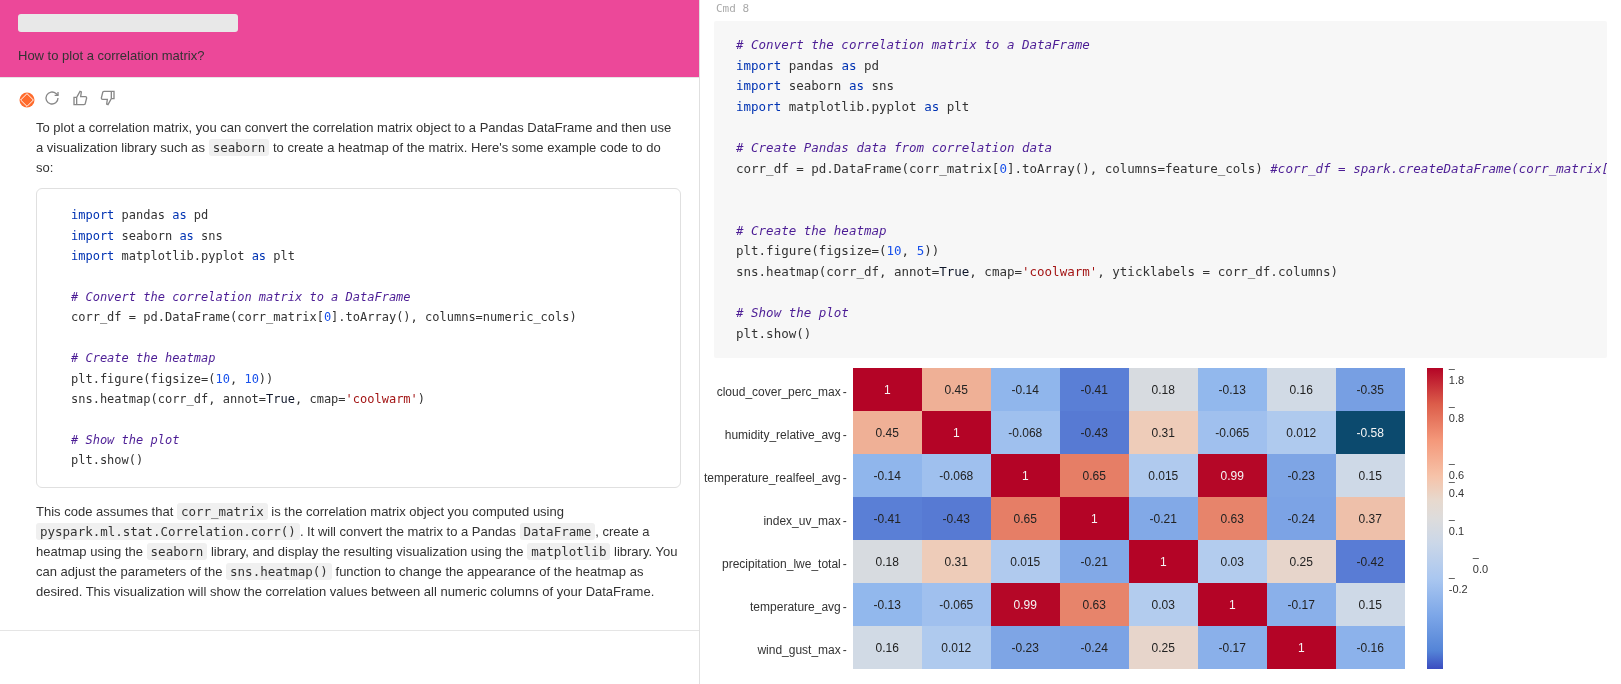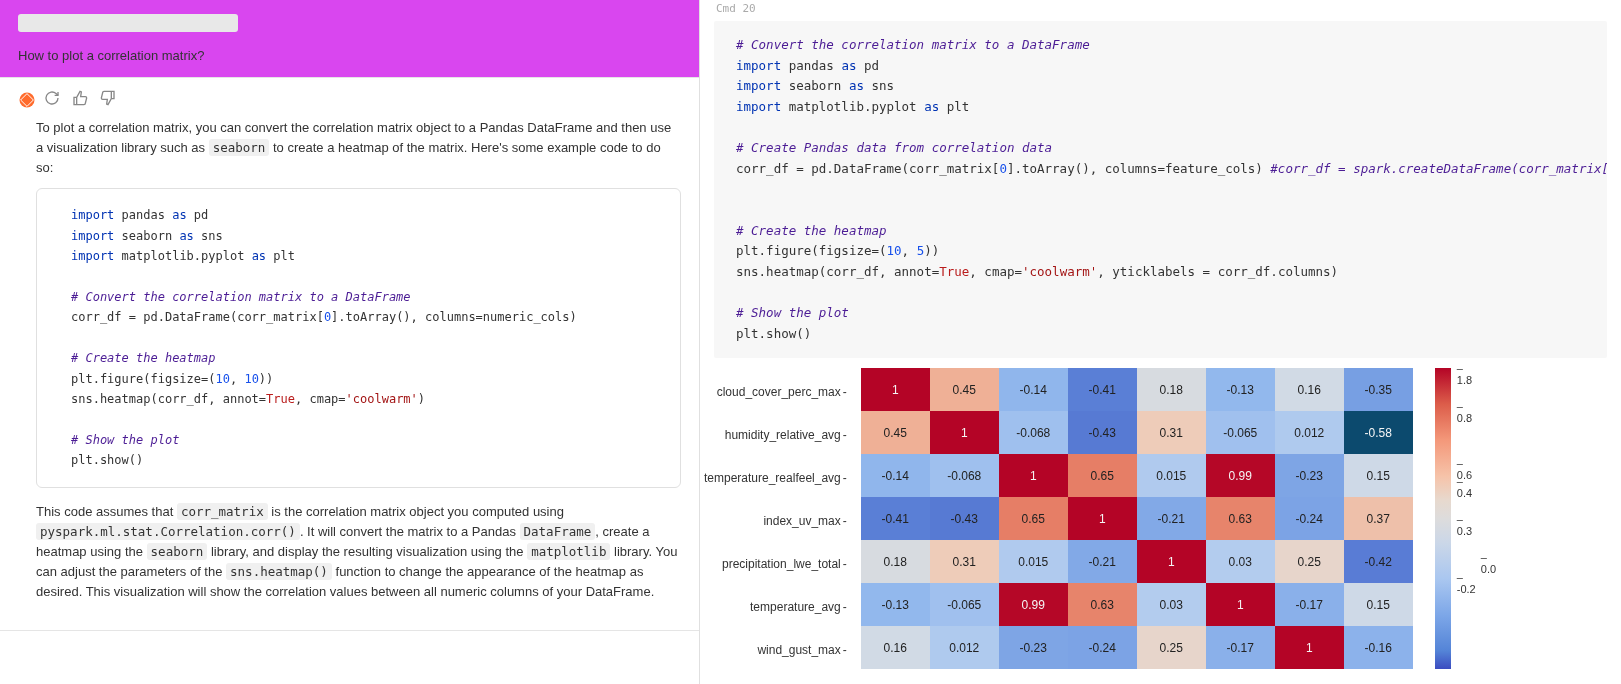--- a/index.html
+++ b/index.html
@@ -1,47 +1,47 @@
 <!DOCTYPE html>
 <html><head>
 <meta charset="utf-8">
 <style>
   * { box-sizing: border-box; margin: 0; padding: 0; }
   body { font-family: -apple-system, BlinkMacSystemFont, "Segoe UI", Helvetica, Arial, sans-serif; font-size: 13px; color: #333; background: #fff; display: flex; width: 1621px; height: 684px; overflow: hidden; }
   .left-panel { width: 700px; flex: 0 0 700px; border-right: 1px solid #e0e0e0; overflow-y: auto; }
   .right-panel { flex: 1; overflow: hidden; display: flex; flex-direction: column; }
   .msg { border-bottom: 1px solid #e5e5e5; padding: 14px 18px; }
-  .question-msg { background: #d946ef; }
+  .question-msg { background: #ec4899; }
   .q-placeholder { height: 18px; width: 220px; background: #e8e8e8; border-radius: 3px; margin-bottom: 16px; }
   .q-text { font-size: 13px; color: #333; }
   .assist-header { display: flex; align-items: center; padding: 12px 18px 8px; }
   .assist-icon { width: 18px; height: 18px; margin-right: 8px; }
   .assist-label { font-weight: 600; font-size: 13px; flex: 1; }
   .assist-actions { display: flex; gap: 12px; color: #888; }
   .assist-actions span { cursor: pointer; font-size: 16px; }
   .assist-body { padding: 0 18px 18px 36px; font-size: 13px; line-height: 1.55; color: #333; }
   .assist-body p { margin-bottom: 10px; }
   .inline-code { font-family: ui-monospace, SFMono-Regular, Menlo, Consolas, monospace; font-size: 12.5px; background: #f0f0f0; padding: 1px 4px; border-radius: 3px; }
   .code-block { margin: 10px 0 14px; border: 1px solid #e0e0e0; border-radius: 6px; padding: 16px 0; background: #fff; position: relative; }
   .code-block pre { padding: 0 18px 0 34px; font-family: ui-monospace, SFMono-Regular, Menlo, Consolas, monospace; font-size: 12px; line-height: 1.7; white-space: pre; overflow-x: auto; }
   
   .tk-kw { color: #0033b3; } 
   .tk-cm { color: #4c1d95; font-style: italic; }
   .tk-num { color: #1750eb; }
   .tk-str { color: #a31515; }
-  .tk-bool { color: #b91c1c; }
+  .tk-bool { color: #0f172a; }
   
   .cmd-label { font-family: ui-monospace, monospace; font-size: 11px; color: #aaa; padding: 2px 16px; }
   .cmd-cell { margin: 4px 14px 0; background: #f7f7f7; padding: 14px 0; border-radius: 2px; overflow-x: auto; }
   .cmd-cell pre { padding: 0 22px; font-family: ui-monospace, SFMono-Regular, Menlo, Consolas, monospace; font-size: 12.5px; line-height: 1.65; white-space: pre; }
   .output-area { flex: 1; display: flex; padding: 10px 4px 0 4px; overflow: hidden; }
   
   .heatmap-wrap { flex: 1; display: flex; }
   .row-labels { display: flex; flex-direction: column; text-align: right; font-size: 12px; color: #333; padding-top: 2px; }
-  .row-labels div { height: 43px; display: flex; align-items: center; justify-content: flex-end; padding-right: 14px; white-space: nowrap; }
+  .row-labels div { height: 43px; display: flex; align-items: center; justify-content: flex-end; padding-right: 6px; white-space: nowrap; }
   .row-tick { color:#333; margin-left:2px; }
   .grid { display: flex; flex-direction: column; }
   .grid-row { display: flex; height: 43px; }
   .cell { width: 69px; height: 43px; display: flex; align-items: center; justify-content: center; font-size: 12px; color: #222; }
   .cell.light { color: #f5f5f5; }
   .colorbar-wrap { width: 80px; display: flex; }
   .cbar { width: 16px; margin-left: 22px; background: linear-gradient(to bottom,
     #b40426 0%, #dc5d4a 12%, #f4987a 24%, #f6c3a9 36%, #e7d9ce 44%,
     #dddcdc 50%, #cbd7e8 58%, #aac7f0 70%, #7da7e8 82%, #5484d7 94%, #3b4cc0 100%);
     position: relative; }
@@ -106,21 +106,21 @@
     </div>
 
     <p>
       <span>This code assumes that </span><span class="inline-code">corr_matrix</span><span> is the correlation matrix object you computed using </span><span class="inline-code">pyspark.ml.stat.Correlation.corr()</span><span>. It will convert the matrix to a Pandas </span><span class="inline-code">DataFrame</span><span>, create a heatmap using the </span><span class="inline-code">seaborn</span><span> library, and display the resulting visualization using the </span><span class="inline-code">matplotlib</span><span> library. You can adjust the parameters of the </span><span class="inline-code">sns.heatmap()</span><span> function to change the appearance of the heatmap as desired. This visualization will show the correlation values between all numeric columns of your DataFrame.</span>
     </p>
   </div>
   <div style="border-bottom:1px solid #e5e5e5"></div>
 </div>
 
 <div class="right-panel">
-  <div class="cmd-label">Cmd 20</div>
+  <div class="cmd-label">Cmd 8</div>
   <div class="cmd-cell">
 <pre><span class="tk-cm"># Convert the correlation matrix to a DataFrame</span>
 <span class="tk-kw">import</span><span> pandas </span><span class="tk-kw">as</span><span> pd</span>
 <span class="tk-kw">import</span><span> seaborn </span><span class="tk-kw">as</span><span> sns</span>
 <span class="tk-kw">import</span><span> matplotlib.pyplot </span><span class="tk-kw">as</span><span> plt</span>
 
 <span class="tk-cm"># Create Pandas data from correlation data</span>
 <span>corr_df = pd.DataFrame(corr_matrix[</span><span class="tk-num">0</span><span>].toArray(), columns=feature_cols) </span><span class="tk-cm">#corr_df = spark.createDataFrame(corr_matrix[0].toArray())</span>
 
 
@@ -215,20 +215,20 @@
             <div class="cell" style="background: rgb(140, 178, 235);">-0.16</div>
           </div>
         </div>
       <div class="colorbar-wrap">
         <div class="cbar" style="height: 301px;"></div>
         <div class="cbar-ticks" id="cbar-ticks" style="height: 301px;">
             <div style="top: -6px;">– 1.8</div>
             <div style="top: 31.625px;">– 0.8</div>
             <div style="top: 82px; margin-top: 7px;">– 0.6</div>
             <div style="top: 106.875px;">– 0.4</div>
-            <div style="top: 144.5px;">– 0.3</div>
+            <div style="top: 144.5px;">– 0.1</div>
             <div style="top: 182.125px; margin-left: 24px;">– 0.0</div>
             <div style="top: 203px;">– -0.2</div>
           </div>
       </div>
     </div>
   </div>
 </div>
 
 </body></html>

